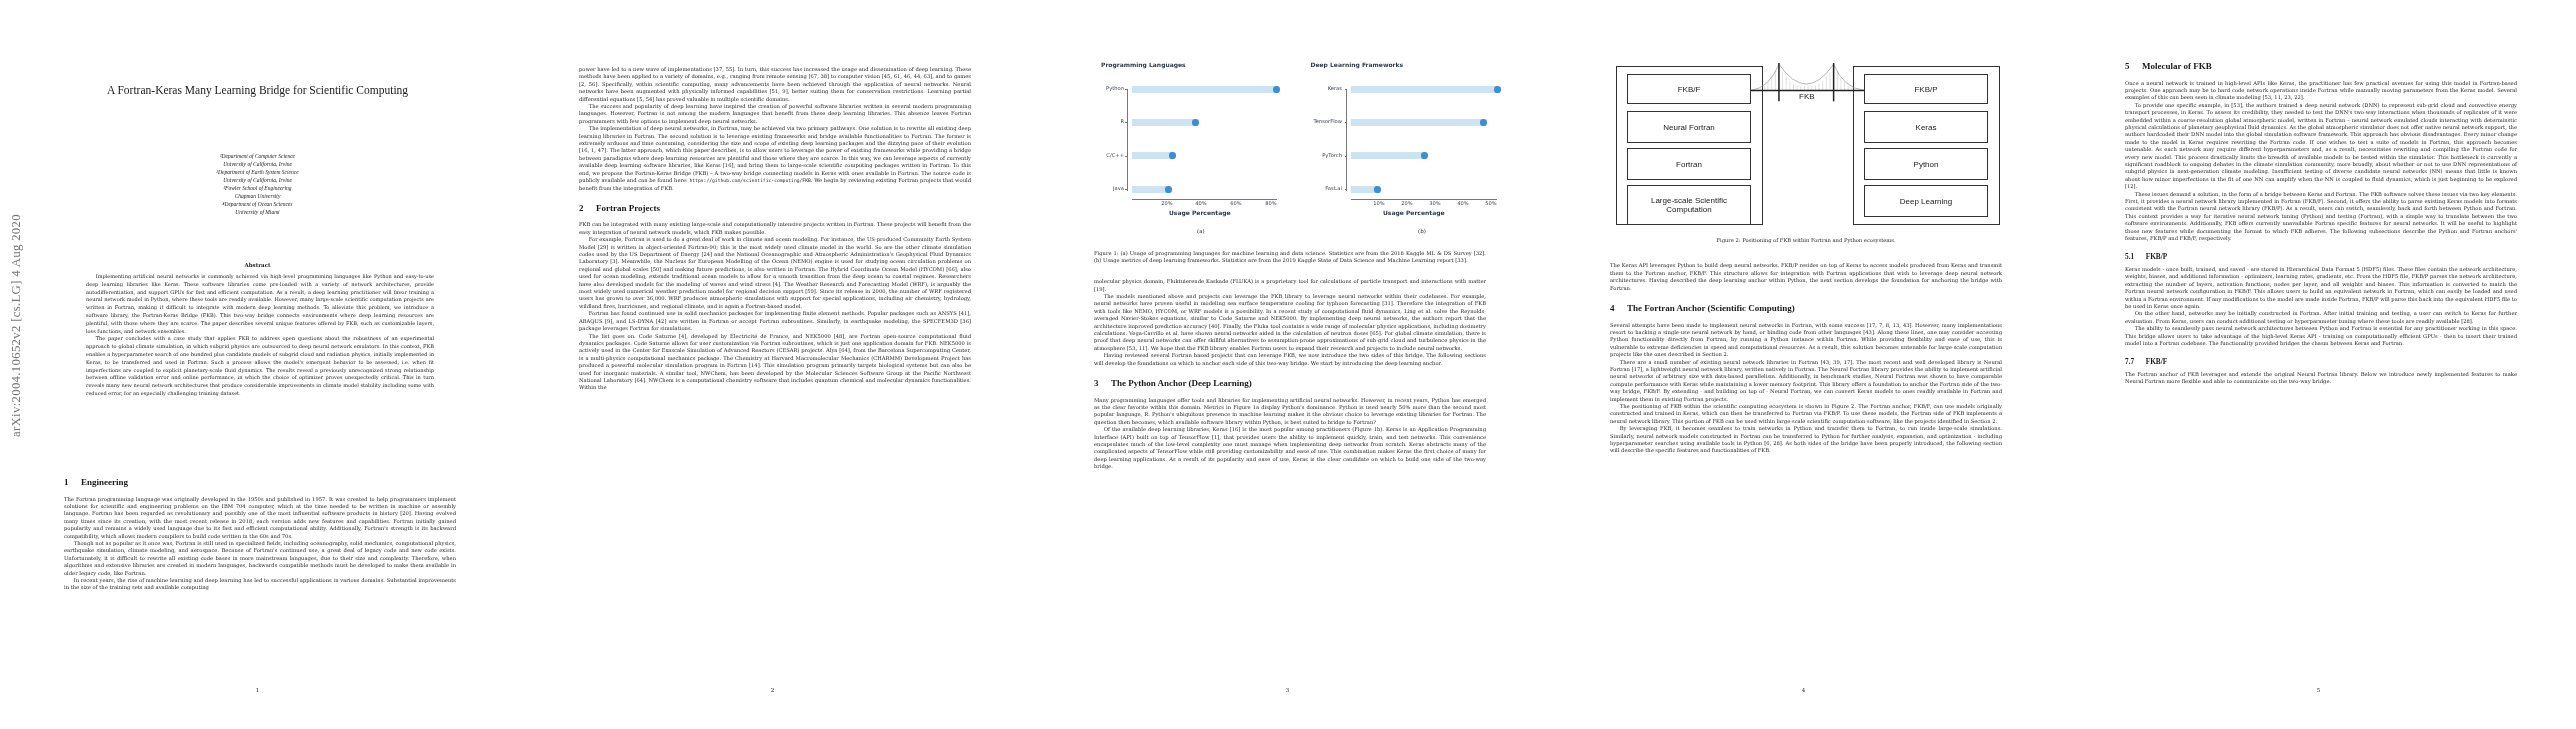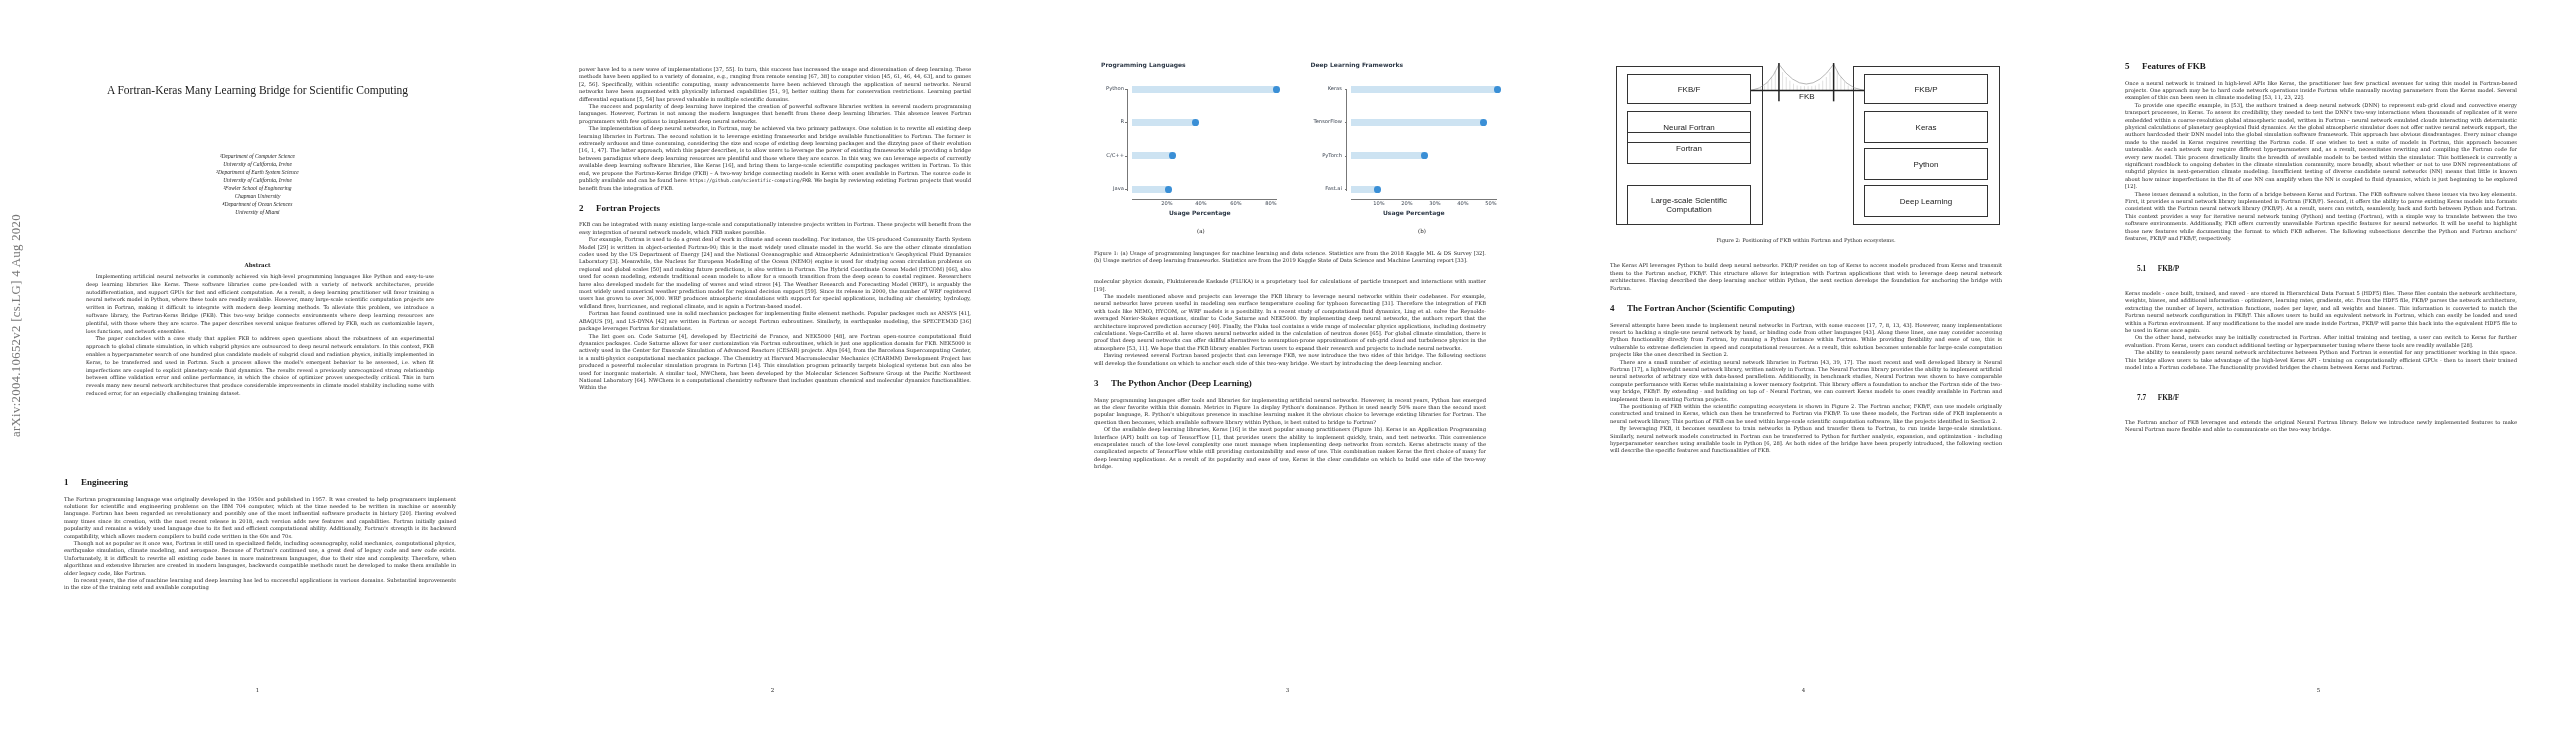--- a/index.html
+++ b/index.html
@@ -4,21 +4,21 @@
 <style>
   * { box-sizing: border-box; margin: 0; padding: 0; }
   html, body { width: 2576px; height: 729px; background: #ffffff; overflow: hidden; }
   body { font-family: "DejaVu Serif", "Liberation Serif", serif; color: #1a1a1a; position: relative; }
   .page { position: absolute; top: 0; width: 515px; height: 729px; background: #fff; }
   .content { position: absolute; left: 64px; width: 392px; }
   p.body { font-size: 5.2px; line-height: 7.4px; text-align: justify; margin: 0; }
   p.indent { text-indent: 9.7px; }
   h2.sec { font-family: "Liberation Serif", serif; font-size: 9px; font-weight: bold; margin: 0; }
   h2.sec .num { display: inline-block; width: 17px; }
-  h3.subsec { font-family: "Liberation Serif", serif; font-size: 7.3px; font-weight: bold; margin: 12px; }
+  h3.subsec { font-family: "Liberation Serif", serif; font-size: 7.3px; font-weight: bold; margin: 0; }
   h3.subsec .num { display: inline-block; width: 20.7px; }
   .pagenum { position: absolute; left: 0; width: 515px; text-align: center; font-size: 5.5px; }
   .mono { font-family: "DejaVu Sans Mono", "Liberation Mono", monospace; font-size: 4.7px; }
 
   
   .title { position: absolute; top: 84px; left: 0; width: 515px; text-align: center; font-family: "Liberation Serif", serif; font-size: 11.5px; }
   .authors { position: absolute; top: 122px; left: 61px; width: 394px; text-align: center; font-family: "Liberation Serif", serif; font-size: 7.5px; line-height: 10.3px; }
   .affils { position: absolute; top: 152px; left: 0; width: 515px; text-align: center; font-style: italic; font-family: "Liberation Serif", serif; font-size: 5.5px; line-height: 8px; }
   .abstract-h { position: absolute; top: 262px; left: 0; width: 515px; text-align: center; font-weight: bold; font-size: 5.5px; }
   .abstract { position: absolute; top: 273px; left: 86px; width: 348px; }
@@ -164,21 +164,21 @@
   </div>
   <div class="pagenum" style="top:687px;">3</div>
 </div>
 
 <div class="page" style="left:1546px;">
 
   <div style="position:absolute; left:0; top:0; width:515px; height:231px;">
     <div class="dg-outer" style="left:70px; top:66px; width:147px; height:159px;"></div>
     <div class="dg-box" style="left:81px; top:74px; width:124px; height:30px;">FKB/F</div>
     <div class="dg-box" style="left:81px; top:111px; width:124px; height:32px;">Neural Fortran</div>
-    <div class="dg-box" style="left:81px; top:132px; width:124px; height:32px;">Fortran</div>
+    <div class="dg-box" style="left:81px; top:148px; width:124px; height:32px;">Fortran</div>
     <div class="dg-box" style="left:81px; top:185px; width:124px; height:40px;">Large-scale Scientific Computation</div>
 
     <div class="dg-outer" style="left:307px; top:66px; width:147px; height:159px;"></div>
     <div class="dg-box" style="left:318px; top:74px; width:124px; height:30px;">FKB/P</div>
     <div class="dg-box" style="left:318px; top:111px; width:124px; height:32px;">Keras</div>
     <div class="dg-box" style="left:318px; top:148px; width:124px; height:32px;">Python</div>
     <div class="dg-box" style="left:318px; top:185px; width:124px; height:32px;">Deep Learning</div>
 
     <svg style="position:absolute; left:205px; top:61px;" width="113" height="43" viewBox="0 0 186 70">
       <g stroke="#aaa" stroke-width="0.6">
@@ -227,21 +227,21 @@
     <p class="body">Several attempts have been made to implement neural networks in Fortran, with some success [17, 7, 8, 13, 43]. However, many implementations resort to hacking a single-use neural network by hand, or binding code from other languages [43]. Along these lines, one may consider accessing Python functionality directly from Fortran, by running a Python instance within Fortran. While providing flexibility and ease of use, this is vulnerable to extreme deficiencies in speed and computational resources. As a result, this solution becomes untenable for large-scale computation projects like the ones described in Section 2.</p>
     <p class="body indent">There are a small number of existing neural network libraries in Fortran [43, 39, 17]. The most recent and well developed library is Neural Fortran [17], a lightweight neural network library, written natively in Fortran. The Neural Fortran library provides the ability to implement artificial neural networks of arbitrary size with data-based parallelism. Additionally, in benchmark studies, Neural Fortran was shown to have comparable compute performance with Keras while maintaining a lower memory footprint. This library offers a foundation to anchor the Fortran side of the two-way bridge, FKB/F. By extending - and building on top of - Neural Fortran, we can convert Keras models to ones readily available in Fortran and implement them in existing Fortran projects.</p>
     <p class="body indent">The positioning of FKB within the scientific computing ecosystem is shown in Figure 2. The Fortran anchor, FKB/F, can use models originally constructed and trained in Keras, which can then be transferred to Fortran via FKB/P. To use these models, the Fortran side of FKB implements a neural network library. This portion of FKB can be used within large-scale scientific computation software, like the projects identified in Section 2.</p>
     <p class="body indent">By leveraging FKB, it becomes seamless to train networks in Python and transfer them to Fortran, to run inside large-scale simulations. Similarly, neural network models constructed in Fortran can be transferred to Python for further analysis, expansion, and optimization - including hyperparameter searches using available tools in Python [6, 28]. As both sides of the bridge have been properly introduced, the following section will describe the specific features and functionalities of FKB.</p>
   </div>
   <div class="pagenum" style="top:687px;">4</div>
 </div>
 
 <div class="page" style="left:2061px;">
   <div class="content" style="top:61px;">
-    <h2 class="sec"><span class="num">5</span><span>Features of FKB</span></h2>
+    <h2 class="sec"><span class="num">5</span><span>Molecular of FKB</span></h2>
     <div style="height:8.5px"></div>
     <p class="body">Once a neural network is trained in high-level APIs like Keras, the practitioner has few practical avenues for using this model in Fortran-based projects. One approach may be to hard code network operations inside Fortran while manually moving parameters from the Keras model. Several examples of this can been seen in climate modeling [53, 11, 23, 22].</p>
     <p class="body indent">To provide one specific example, in [53], the authors trained a deep neural network (DNN) to represent sub-grid cloud and convective energy transport processes, in Keras. To assess its credibility, they needed to test the DNN's two-way interactions when thousands of replicates of it were embedded within a coarse-resolution global atmospheric model, written in Fortran – neural network emulated clouds interacting with determinstic physical calculations of planetary geophysical fluid dynamics. As the global atmospheric simulator does not offer native neural network support, the authors hardcoded their DNN model into the global simulation software framework. This approach has obvious disadvantages. Every minor change made to the model in Keras requires rewriting the Fortran code. If one wishes to test a suite of models in Fortran, this approach becomes untenable. As each network may require different hyperparameters and, as a result, necessitates rewriting and compiling the Fortran code for every new model. This process drastically limits the breadth of available models to be tested within the simulator. This bottleneck is currently a significant roadblock to ongoing debates in the climate simulation community, more broadly, about whether or not to use DNN representations of subgrid physics in next-generation climate modeling. Insufficient testing of diverse candidate neural networks (NN) means that little is known about how minor imperfections in the fit of one NN can amplify when the NN is coupled to fluid dynamics, which is just beginning to be explored [12].</p>
     <p class="body indent">These issues demand a solution, in the form of a bridge between Keras and Fortran. The FKB software solves these issues via two key elements. First, it provides a neural network library implemented in Fortran (FKB/F). Second, it offers the ability to parse existing Keras models into formats consistent with the Fortran neural network library (FKB/P). As a result, users can switch, seamlessly, back and forth between Python and Fortran. This context provides a way for iterative neural network tuning (Python) and testing (Fortran), with a simple way to translate between the two software environments. Additionally, FKB offers currently unavailable Fortran specific features for neural networks. It will be useful to highlight those new features while documenting the format to which FKB adheres. The following subsections describe the Python and Fortran anchors' features, FKB/P and FKB/F, respectively.</p>
     <div style="height:9.7px"></div>
     <h3 class="subsec"><span class="num">5.1</span><span>FKB/P</span></h3>
     <div style="height:4.9px"></div>
     <p class="body">Keras models - once built, trained, and saved - are stored in Hierarchical Data Format 5 (HDF5) files. These files contain the network architecture, weights, biases, and additional information - optimizers, learning rates, gradients, etc. From the HDF5 file, FKB/P parses the network architecture, extracting the number of layers, activation functions, nodes per layer, and all weights and biases. This information is converted to match the Fortran neural network configuration in FKB/F. This allows users to build an equivalent network in Fortran, which can easily be loaded and used within a Fortran environment. If any modifications to the model are made inside Fortran, FKB/P will parse this back into the equivalent HDF5 file to be used in Keras once again.</p>
     <p class="body indent">On the other hand, networks may be initially constructed in Fortran. After initial training and testing, a user can switch to Keras for further evaluation. From Keras, users can conduct additional testing or hyperparameter tuning where these tools are readily available [28].</p>
     <p class="body indent">The ability to seamlessly pass neural network architectures between Python and Fortran is essential for any practitioner working in this space. This bridge allows users to take advantage of the high-level Keras API - training on computationally efficient GPUs - then to insert their trained model into a Fortran codebase. The functionality provided bridges the chasm between Keras and Fortran.</p>

